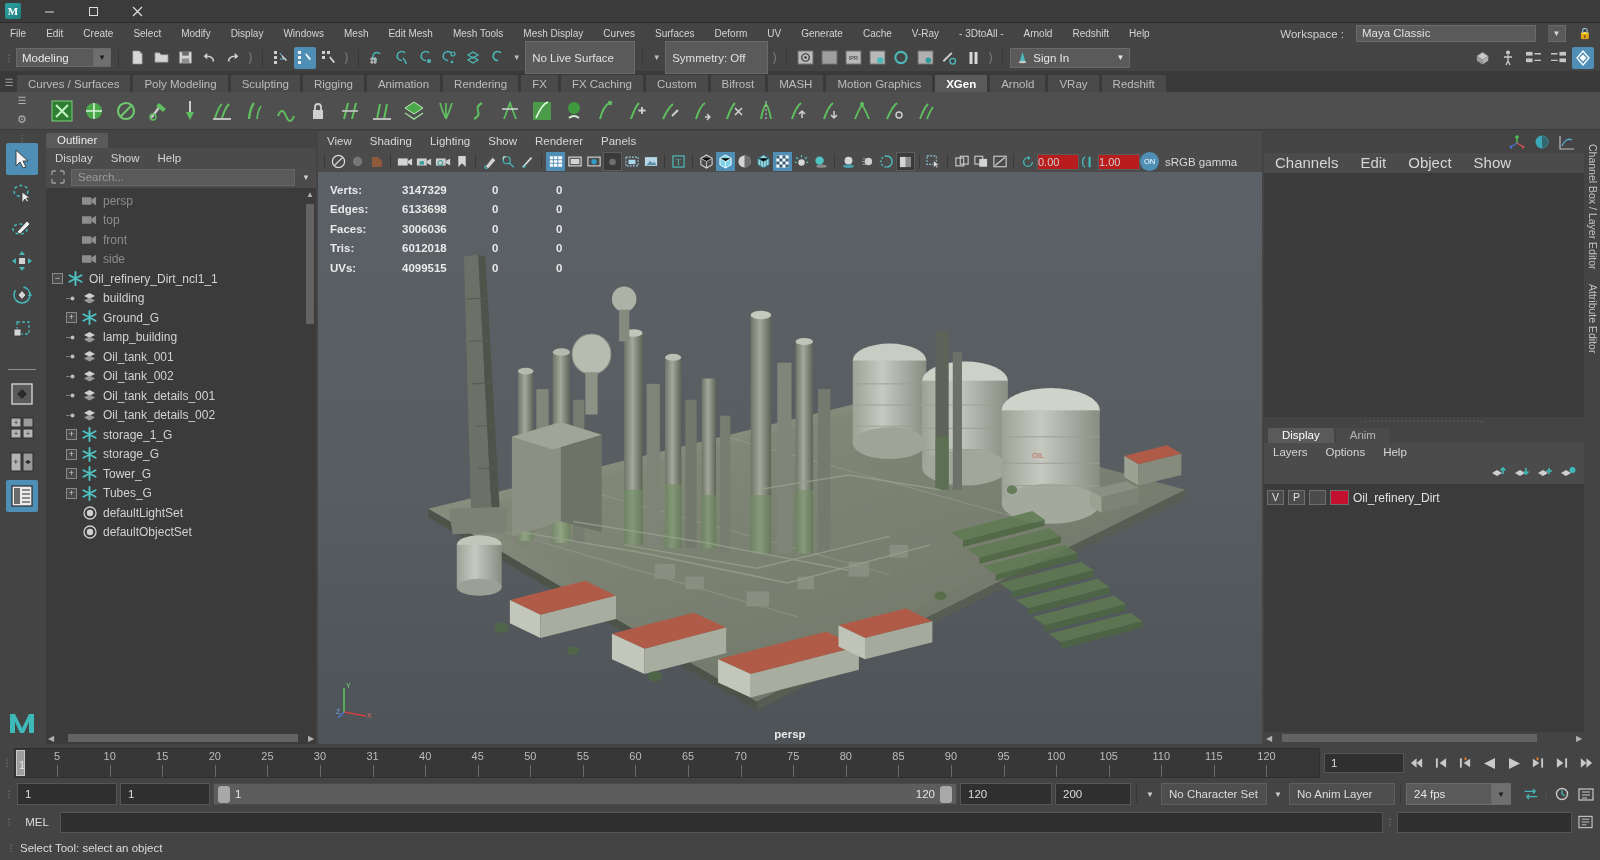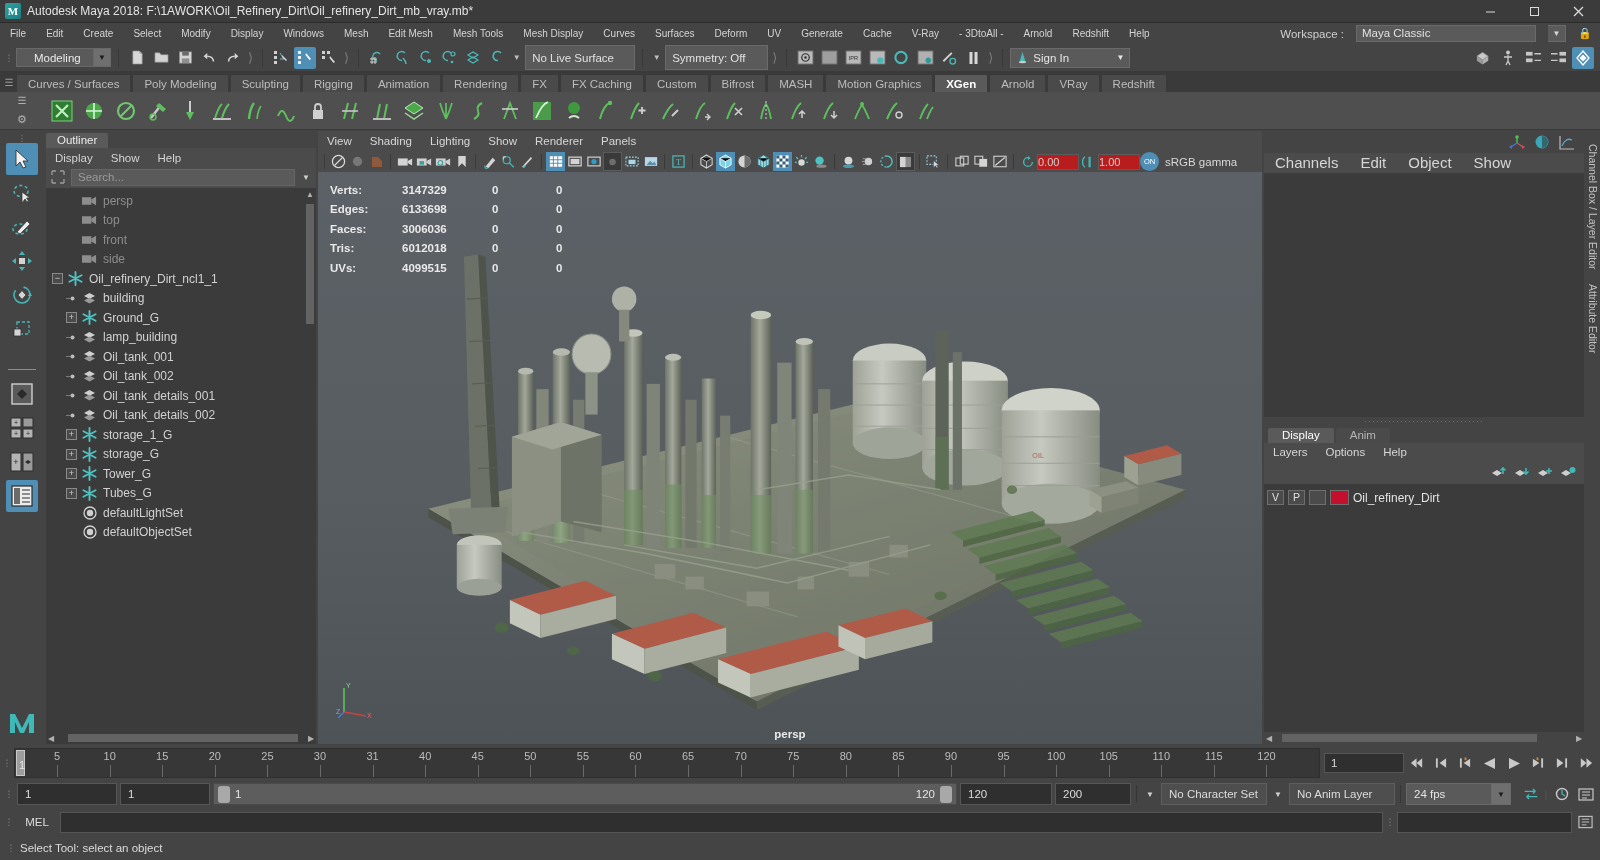--- a/index.html
+++ b/index.html
@@ -55,34 +55,34 @@
   .lock-ic { width:14px; height:17px; display:flex; align-items:center; justify-content:center;
     font-size:11px; color:#b9b9b9; }
 
   
   .statusbar {
     height:28px; background:#444444; display:flex; align-items:center; flex:0 0 28px;
     border-bottom:1px solid #3a3a3a; padding-left:4px; gap:2px; position:relative;
   }
   .mode-select {
     width:78px; height:19px; background:#5a5a5a; border:1px solid #686868;
-    font-size:11.5px; color:#e8e8e8; display:flex; align-items:center; padding-left:17px;
+    font-size:11.5px; color:#e8e8e8; display:flex; align-items:center; padding-left:5px;
   }
   .mode-arrow { width:17px; height:19px; background:#6f6f6f; border:1px solid #686868; border-left:none;
     display:flex; align-items:center; justify-content:center; font-size:8px; color:#1c1c1c; }
   .sb-sep { width:1px; height:18px; background:#383838; margin:0 5px; }
   .sb-paren { color:#7d7d7d; font-size:13px; margin:0 2px; }
   .ic {
     width:22px; height:22px; display:flex; align-items:center; justify-content:center;
     color:#bdbdbd; font-size:13px;
   }
   .ic.teal { color:#46b5b5; }
   .ic.on { background:#4f8fb5; border-radius:2px; }
   .txtfield {
-    height:25px; background:#5a5a5a; border:1px solid #6a6a6a; color:#e0e0e0;
+    height:33px; background:#5a5a5a; border:1px solid #6a6a6a; color:#e0e0e0;
     font-size:11.5px; display:flex; align-items:center; padding:0 6px;
   }
   .signin {
     width:120px; height:20px; background:#5a5a5a; border:1px solid #6a6a6a;
     display:flex; align-items:center; gap:5px; padding-left:6px; font-size:11.5px; color:#e6e6e6;
   }
   .sb-right { position:absolute; right:6px; display:flex; align-items:center; gap:3px; }
 
   
   .shelf-tabs {
@@ -266,21 +266,20 @@
 
   svg { display:block; }
 </style>
 </head>
 <body>
 
 <div class="app">
 
   <div class="titlebar">
     <div class="title-logo">M</div>
-    <div class="title-text">Autodesk Maya 2018: F:\1AWORK\Oil_Refinery_Dirt\Oil_refinery_Dirt_mb_vray.mb*</div>
     <div class="win-btns">
       <div class="win-btn">
         <svg width="11" height="11" viewBox="0 0 11 11">
             <line x1="1" y1="6" x2="10" y2="6" stroke="#dcdcdc" stroke-width="1"></line>
           </svg>
       </div>
       <div class="win-btn">
         <svg width="11" height="11" viewBox="0 0 11 11">
             <rect x="1.5" y="1.5" width="8" height="8" fill="none" stroke="#dcdcdc" stroke-width="1"></rect>
           </svg>

